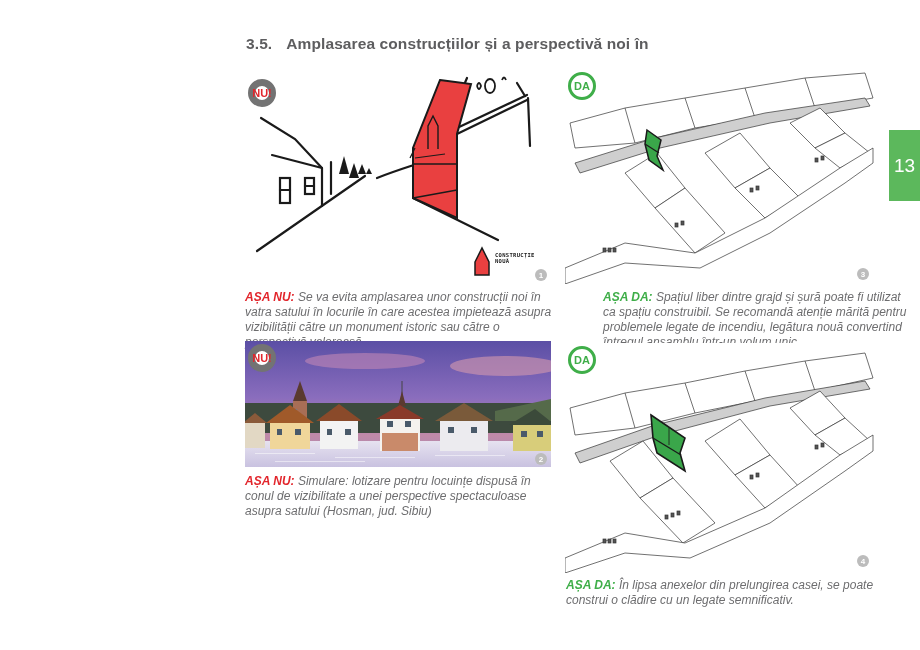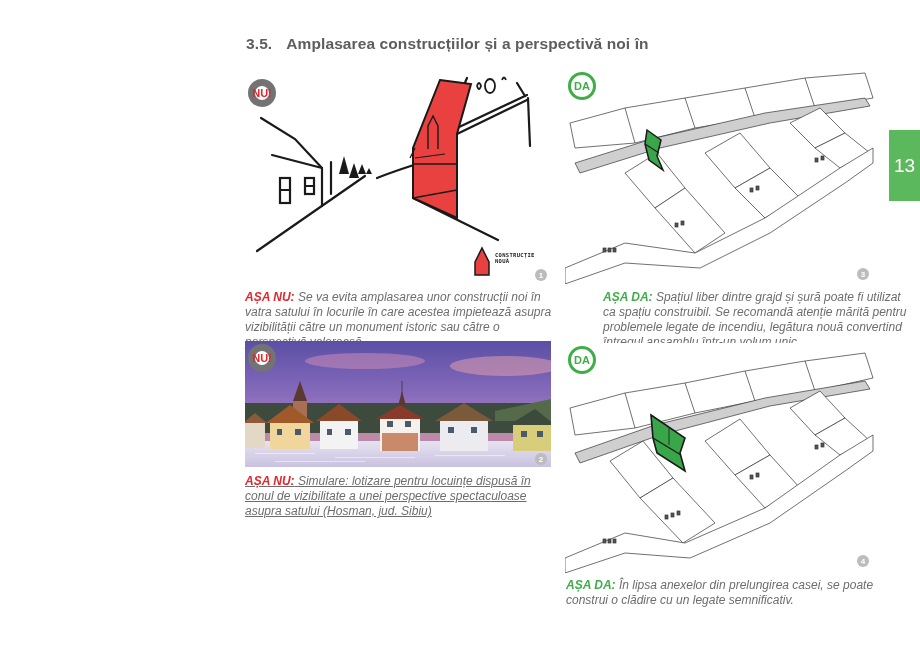--- a/index.html
+++ b/index.html
@@ -169,21 +169,21 @@
     </g>
   </svg>
   <div class="badge nu" style="left:3px; top:3px;">
       <span>NU!</span>
     </div>
   <div class="fig-num" style="left:290px; top:112px;">
       <span>2</span>
     </div>
 </div>
 
-<div class="caption" style="left:245px; top:474px; width:300px;text-decoration:underline;">
+<div class="caption" style="left:245px; top:474px; width:300px;">
   <span class="lead red">AȘA NU:</span><span> Simulare: lotizare pentru locuințe dispusă în conul de vizibilitate a unei perspective spectaculoase asupra satului (Hosman, jud. Sibiu)</span>
 </div>
 
 <div class="panel" style="left:565px; top:68px; width:312px; height:216px;">
   <svg width="312" height="216" viewBox="0 0 312 216">
     <g stroke="#333" stroke-width="0.7" fill="#fff">
 
       <polygon points="5,55 60,40 120,30 180,20 240,10 300,5 308,30 250,40 190,50 130,60 70,75 10,80"></polygon>
       <line x1="60" y1="40" x2="70" y2="75"></line>
         <line x1="120" y1="30" x2="130" y2="60"></line>

